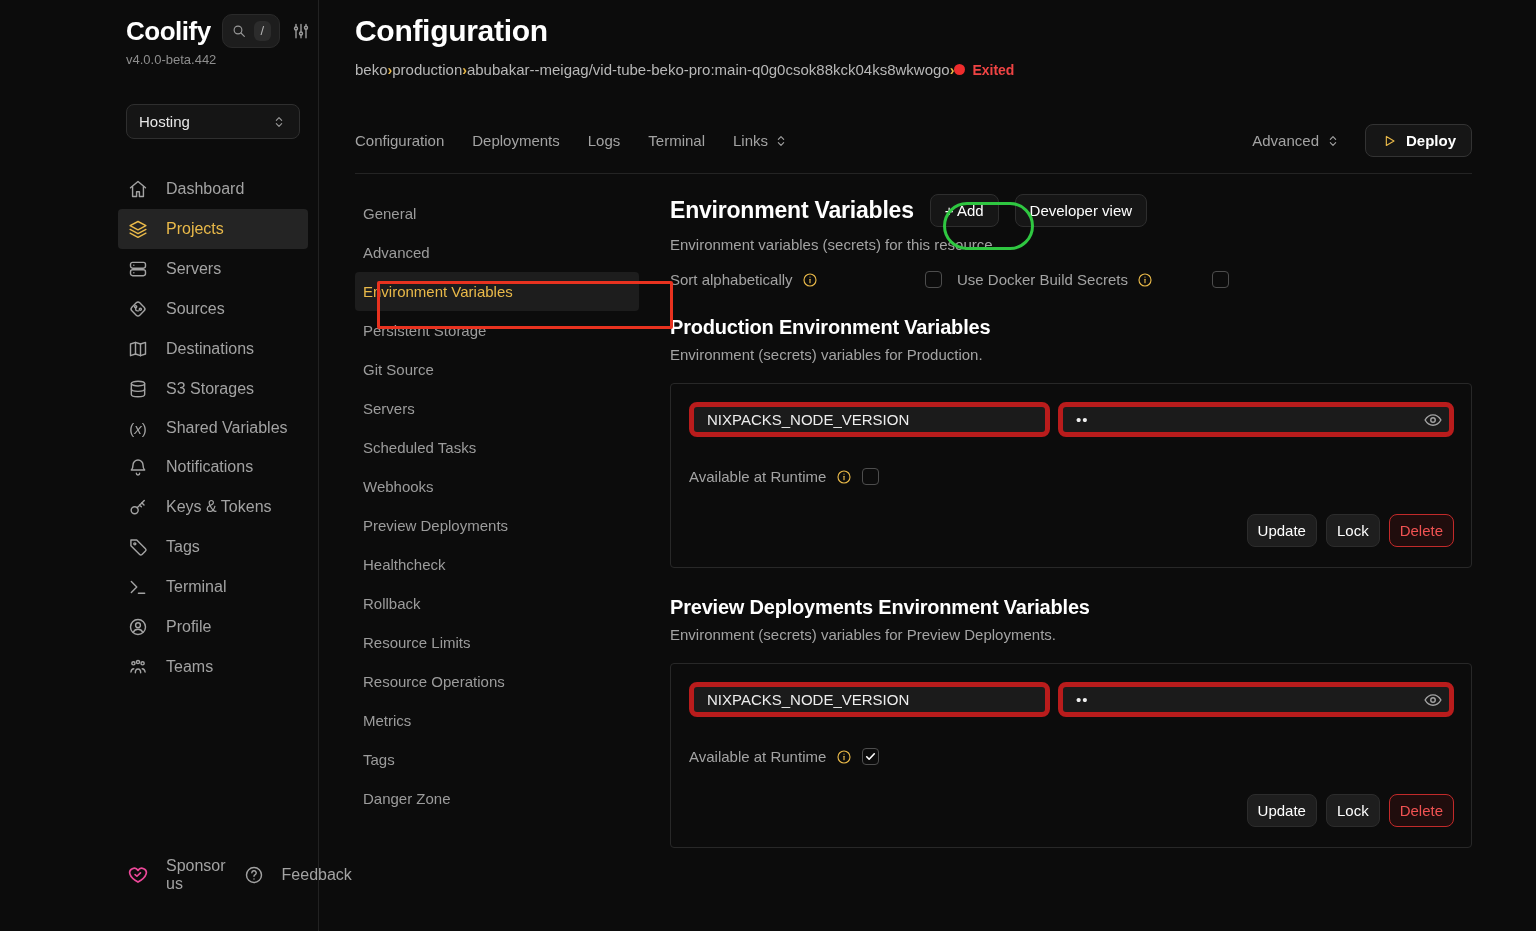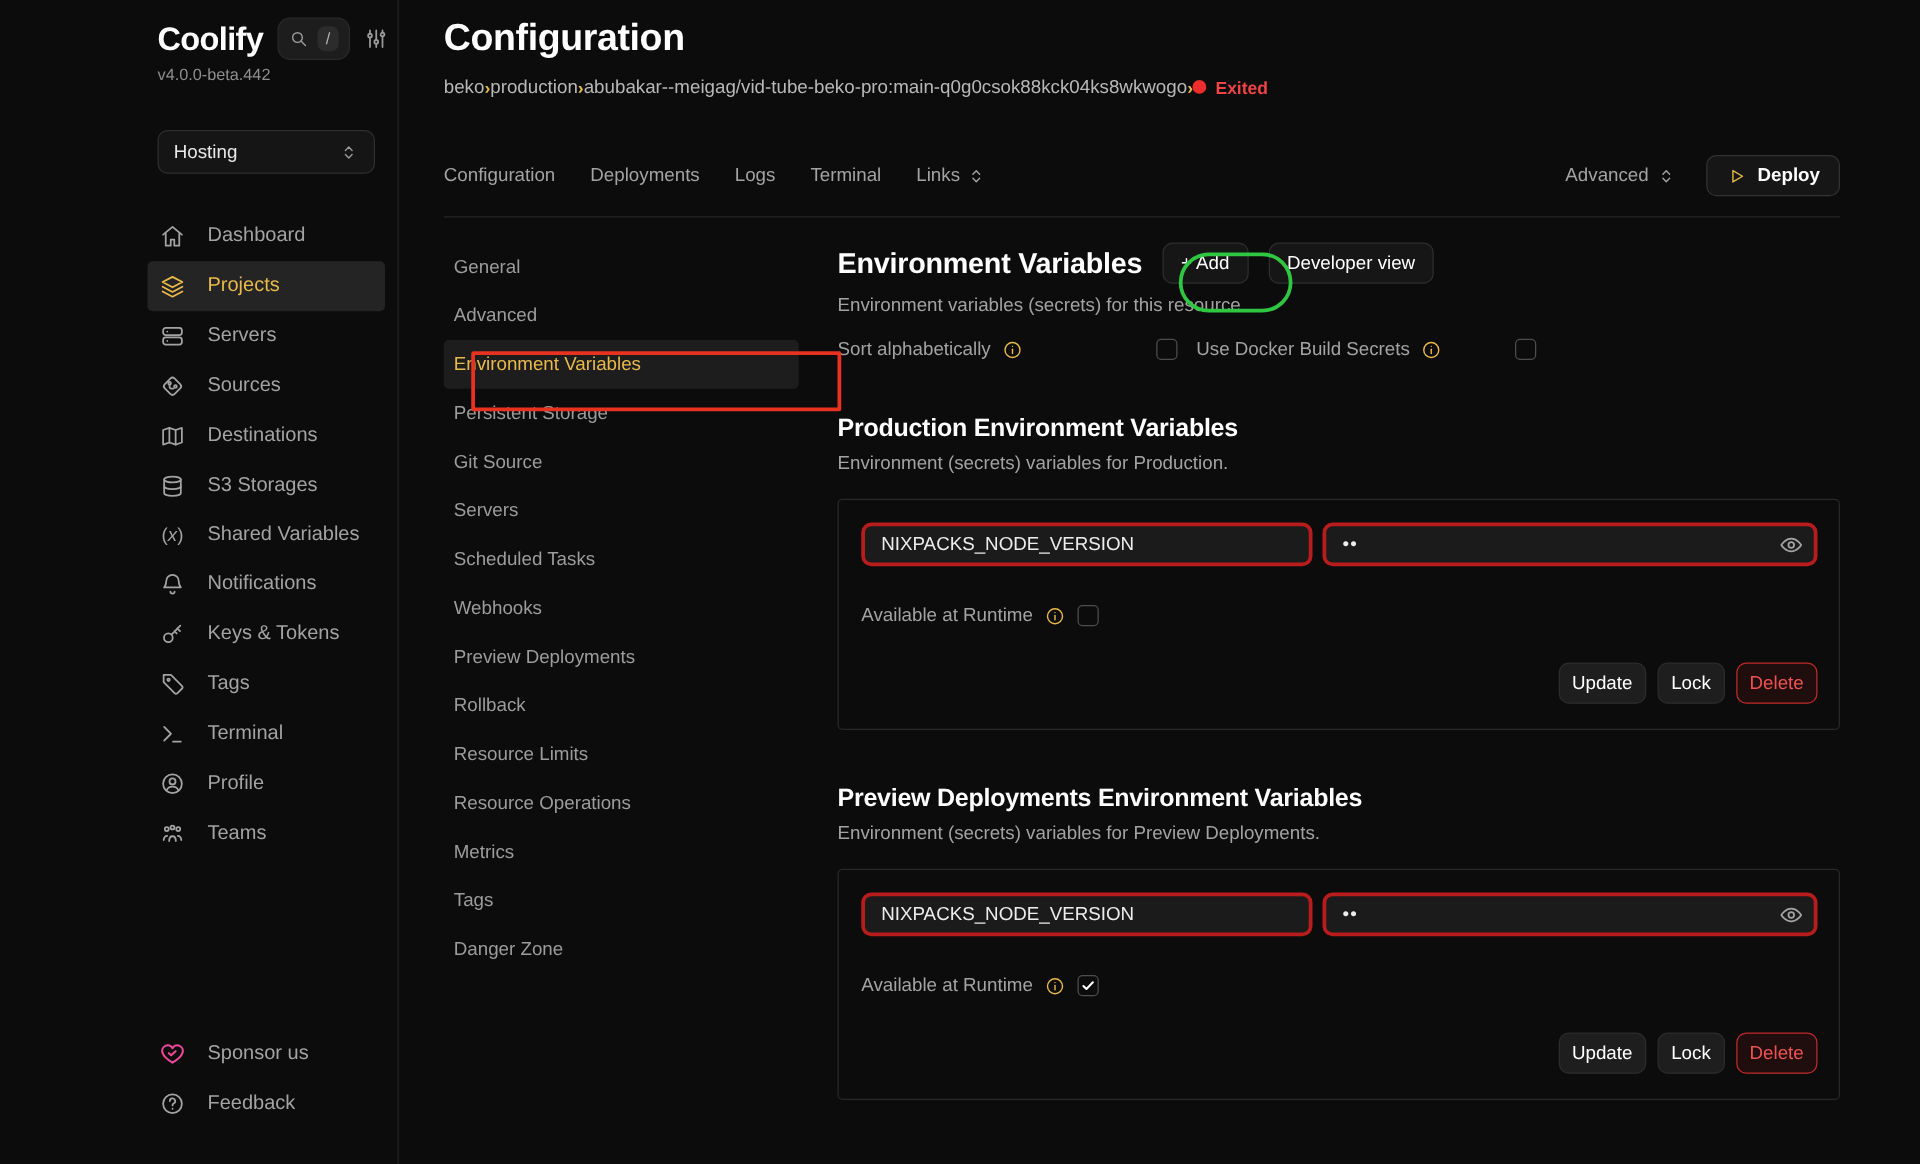--- a/index.html
+++ b/index.html
@@ -26,21 +26,21 @@
   .version { color:#8e8e8e; font-size:13px; margin:4px 0 0 8px; }
   .team-select { margin:37px 8px 0 8px; background:#151515; border:1px solid #2f2f2f;
                  border-radius:8px; padding:8px 12px; display:flex; align-items:center;
                  justify-content:space-between; font-size:15px; color:#e8e8e8; cursor:pointer; }
   .team-select .icn { color:#9a9a9a; }
   .nav { margin-top:30px; display:flex; flex-direction:column; }
   .nav-item { display:flex; align-items:center; gap:18px; padding:10px 8px 10px 10px;
               color:#a3a3a3; font-size:16px; border-radius:4px; cursor:pointer; }
   .nav-item.active { background:#242424; color:var(--accent); }
   .nav-item .txt-icn { width:20px; font-size:15px; color:inherit; text-align:center; }
-  .nav-footer { margin-top:auto; display:flex; flex-direction:column; }
+  .nav-footer { margin-top:auto; display:flex; flex-direction:row; }
   .nav-item.sponsor .icn { color:#ec4899; stroke-width:2; }
   :root { --accent:#e9b949; --red:#ef4444; }
 
   
   .main { flex:1; display:flex; flex-direction:column; padding:14px 64px 0 36px; }
   .page-title { font-size:30px; font-weight:800; letter-spacing:-0.3px; }
   .breadcrumb { display:flex; align-items:center; margin-top:13px;
                 font-size:15px; color:#b8b8b8; }
   .crumb { cursor:pointer; }
   .crumb-sep { color:var(--accent); font-weight:700; font-size:14px; }
@@ -78,26 +78,26 @@
   .toggle-label { display:flex; align-items:center; gap:9px; width:255px;
                   color:#a3a3a3; font-size:15px; }
   .info-icn { color:var(--accent); }
   .checkbox { width:17px; height:17px; border:1px solid #4d4d4d; border-radius:4px;
               display:flex; align-items:center; justify-content:center; cursor:pointer;
               background:transparent; }
   .checkbox svg { display:none; width:13px; height:13px; stroke:#fff; stroke-width:3;
                   fill:none; stroke-linecap:round; stroke-linejoin:round; }
   .checkbox.checked svg { display:block; }
 
-  .section { margin-top:44px; }
+  .section { margin-top:28px; }
   h3.sub-h { font-size:20px; font-weight:800; letter-spacing:-0.2px; }
   .card { margin-top:20px; border:1px solid #282828; border-radius:4px;
           padding:18px 17px 20px 18px; }
   .inputs-row { display:flex; gap:8px; }
-  .t-input { background:#1b1b1b; border:3px solid #b91c1c; border-radius:8px;
+  .t-input { background:#1b1b1b; border:5px solid #b91c1c; border-radius:8px;
              height:35px; padding:0 13px; color:#ededed; font-size:15px;
              font-family:"Liberation Sans", sans-serif; outline:none; }
   .name-input { width:361px; flex:0 0 auto; }
   .value-wrap { flex:1; position:relative; display:flex; }
   .value-input { width:100%; letter-spacing:1px; }
   .eye-btn { position:absolute; right:11px; top:50%; transform:translateY(-50%);
              background:none; border:none; color:#a3a3a3; display:flex; cursor:pointer; }
   .runtime-row { margin-top:31px; display:flex; align-items:center; gap:10px;
                  color:#a3a3a3; font-size:15px; }
   .btn-row { margin-top:29px; display:flex; justify-content:flex-end; gap:9px; }
@@ -312,20 +312,21 @@
     <div class="subnav">
       <div class="subnav-item">General</div>
       <div class="subnav-item">Advanced</div>
       <div class="subnav-item active">Environment Variables</div>
       <div class="subnav-item">Persistent Storage</div>
       <div class="subnav-item">Git Source</div>
       <div class="subnav-item">Servers</div>
       <div class="subnav-item">Scheduled Tasks</div>
       <div class="subnav-item">Webhooks</div>
       <div class="subnav-item">Preview Deployments</div>
+      <div class="subnav-item">Healthcheck</div>
       <div class="subnav-item">Rollback</div>
       <div class="subnav-item">Resource Limits</div>
       <div class="subnav-item">Resource Operations</div>
       <div class="subnav-item">Metrics</div>
       <div class="subnav-item">Tags</div>
       <div class="subnav-item">Danger Zone</div>
     </div>
 
     <div class="maincol">
       <div class="head-row">

